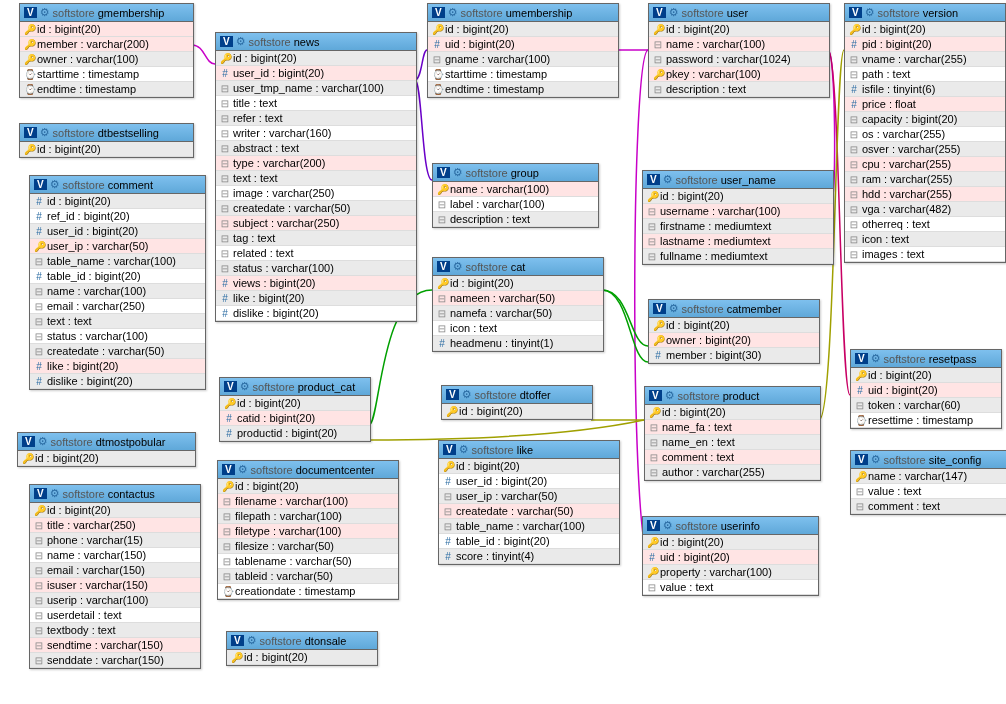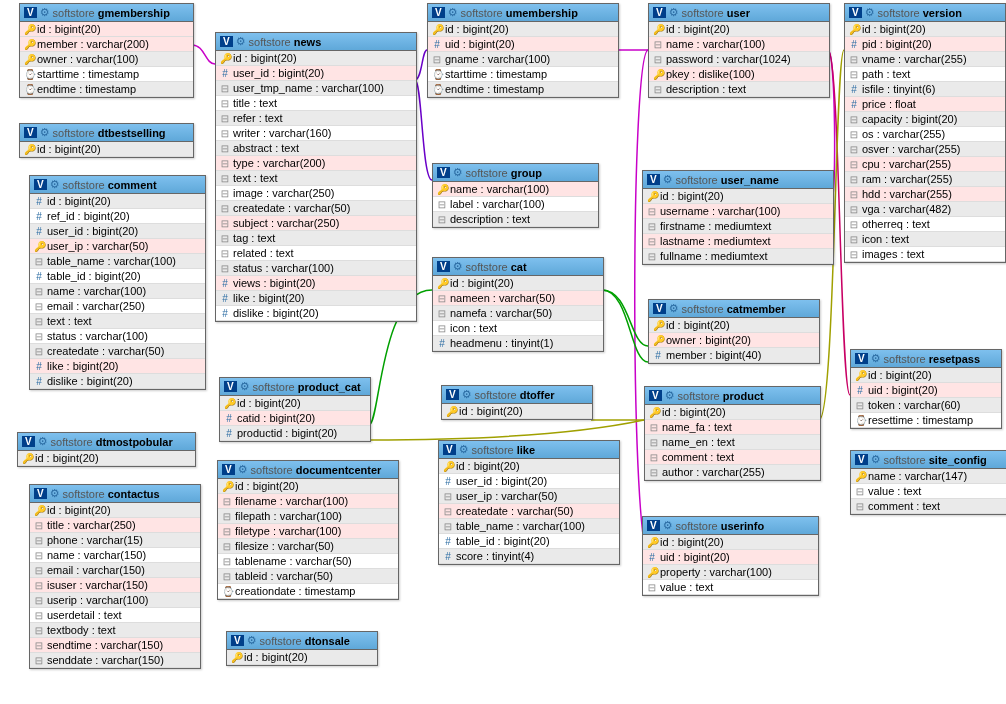--- a/index.html
+++ b/index.html
@@ -1,21 +1,21 @@
 <!DOCTYPE html>
 <html><head>
 <meta charset="utf-8">
 <style>
 body{margin:0;font-family:sans-serif;font-size:11px;background:#fff;position:relative;width:1006px;height:704px;overflow:hidden}
 .tbl{position:absolute;border:1px solid #666;background:#fff;box-shadow:1px 1px 2px rgba(0,0,0,.2)}
 .hdr{background:linear-gradient(#7ec0ee,#5fa8d9);padding:2px 4px;display:flex;align-items:center;gap:3px;border-bottom:1px solid #666}
 .hdr .v{background:#003f8a;color:#fff;font-weight:bold;padding:0 3px;font-size:10px}
 .hdr .gear{color:#2b6ca3;font-size:11px}
 .hdr .db{color:#555}
-.hdr .tn{font-weight:bold;color:#000}
+.hdr .tn{font-weight:normal;color:#000}
 .row{padding:1px 4px;display:flex;align-items:center;gap:3px;border-bottom:1px solid #ddd;white-space:nowrap}
 .row:nth-child(odd){background:#eaeaea}
 .row:nth-child(even){background:#fff}
 .row.pk{background:#ffe4e4}
 .ico{width:10px;text-align:center;font-size:10px}
 .ico.key{color:#caa400}
 .ico.num{color:#2b6ca3}
 .ico.txt{color:#888}
 .ico.dt{color:#8a5a00}
 svg{position:absolute;left:0;top:0;pointer-events:none}
@@ -522,21 +522,21 @@
         <div class="row pk">
           <span class="ico txt">⊟</span>
           <span>name : varchar(100)</span>
         </div>
         <div class="row">
           <span class="ico txt">⊟</span>
           <span>password : varchar(1024)</span>
         </div>
         <div class="row pk">
           <span class="ico key">🔑</span>
-          <span>pkey : dislike(100)</span>
+          <span>pkey : varchar(100)</span>
         </div>
         <div class="row">
           <span class="ico txt">⊟</span>
           <span>description : text</span>
         </div>
       </div>
     </div>
     <div class="tbl" style="left: 642px; top: 170px; width: 190px;">
       <div class="hdr">
         <span class="v">V</span>
@@ -578,21 +578,21 @@
         <div class="row">
           <span class="ico key">🔑</span>
           <span>id : bigint(20)</span>
         </div>
         <div class="row pk">
           <span class="ico key">🔑</span>
           <span>owner : bigint(20)</span>
         </div>
         <div class="row">
           <span class="ico num">#</span>
-          <span>member : bigint(40)</span>
+          <span>member : bigint(30)</span>
         </div>
       </div>
     </div>
     <div class="tbl" style="left: 644px; top: 386px; width: 175px;">
       <div class="hdr">
         <span class="v">V</span>
         <span class="gear">⚙</span>
         <span class="db">softstore</span> 
         <span class="tn">product</span>
       </div>

